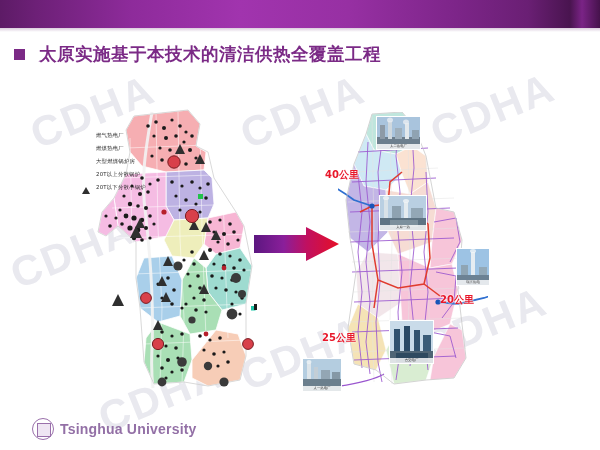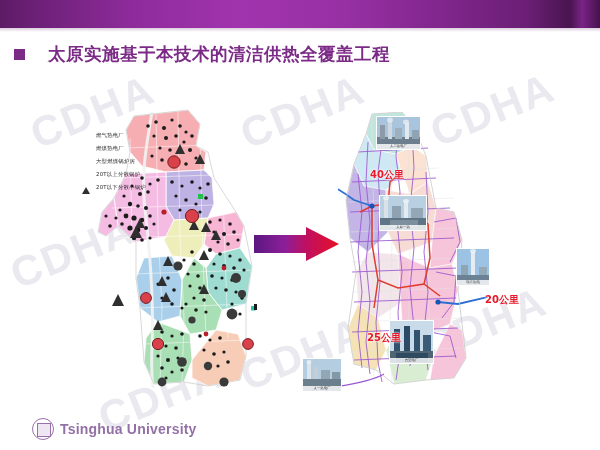--- a/index.html
+++ b/index.html
@@ -39,21 +39,21 @@
     letter-spacing: 2px;
     transform: rotate(-22deg);
     white-space: nowrap;
     user-select: none;
     font-family: "Liberation Sans", sans-serif;
   }
 
   
   #title-row {
     position: absolute; left: 14px; top: 42px;
-    display: flex; align-items: center; gap: 23px;
+    display: flex; align-items: center; gap: 14px;
   }
   #title-bullet {
     width: 11px; height: 11px;
     background: #7b2a86;
     flex: none;
   }
   #title-text {
     font-size: 17.5px;
     font-weight: 700;
     color: #7b2a86;
@@ -126,21 +126,20 @@
   
   .dist-label {
     position: absolute;
     color: #e8172a;
     font-weight: 700;
     font-size: 10px;
     white-space: nowrap;
     font-family: "DejaVu Sans", "Liberation Sans", sans-serif;
     z-index: 40;
     text-shadow: 0 0 2px #fff, 0 0 2px #fff;
-    margin-left: 45px;
   }
   #dist-40 { left: 325px; top: 168px; }
   #dist-20 { left: 440px; top: 293px; text-align: right; }
   #dist-25 { left: 322px; top: 331px; }
 
   
   .photo {
     position: absolute;
     border: 1px solid #ffffff;
     z-index: 35;

